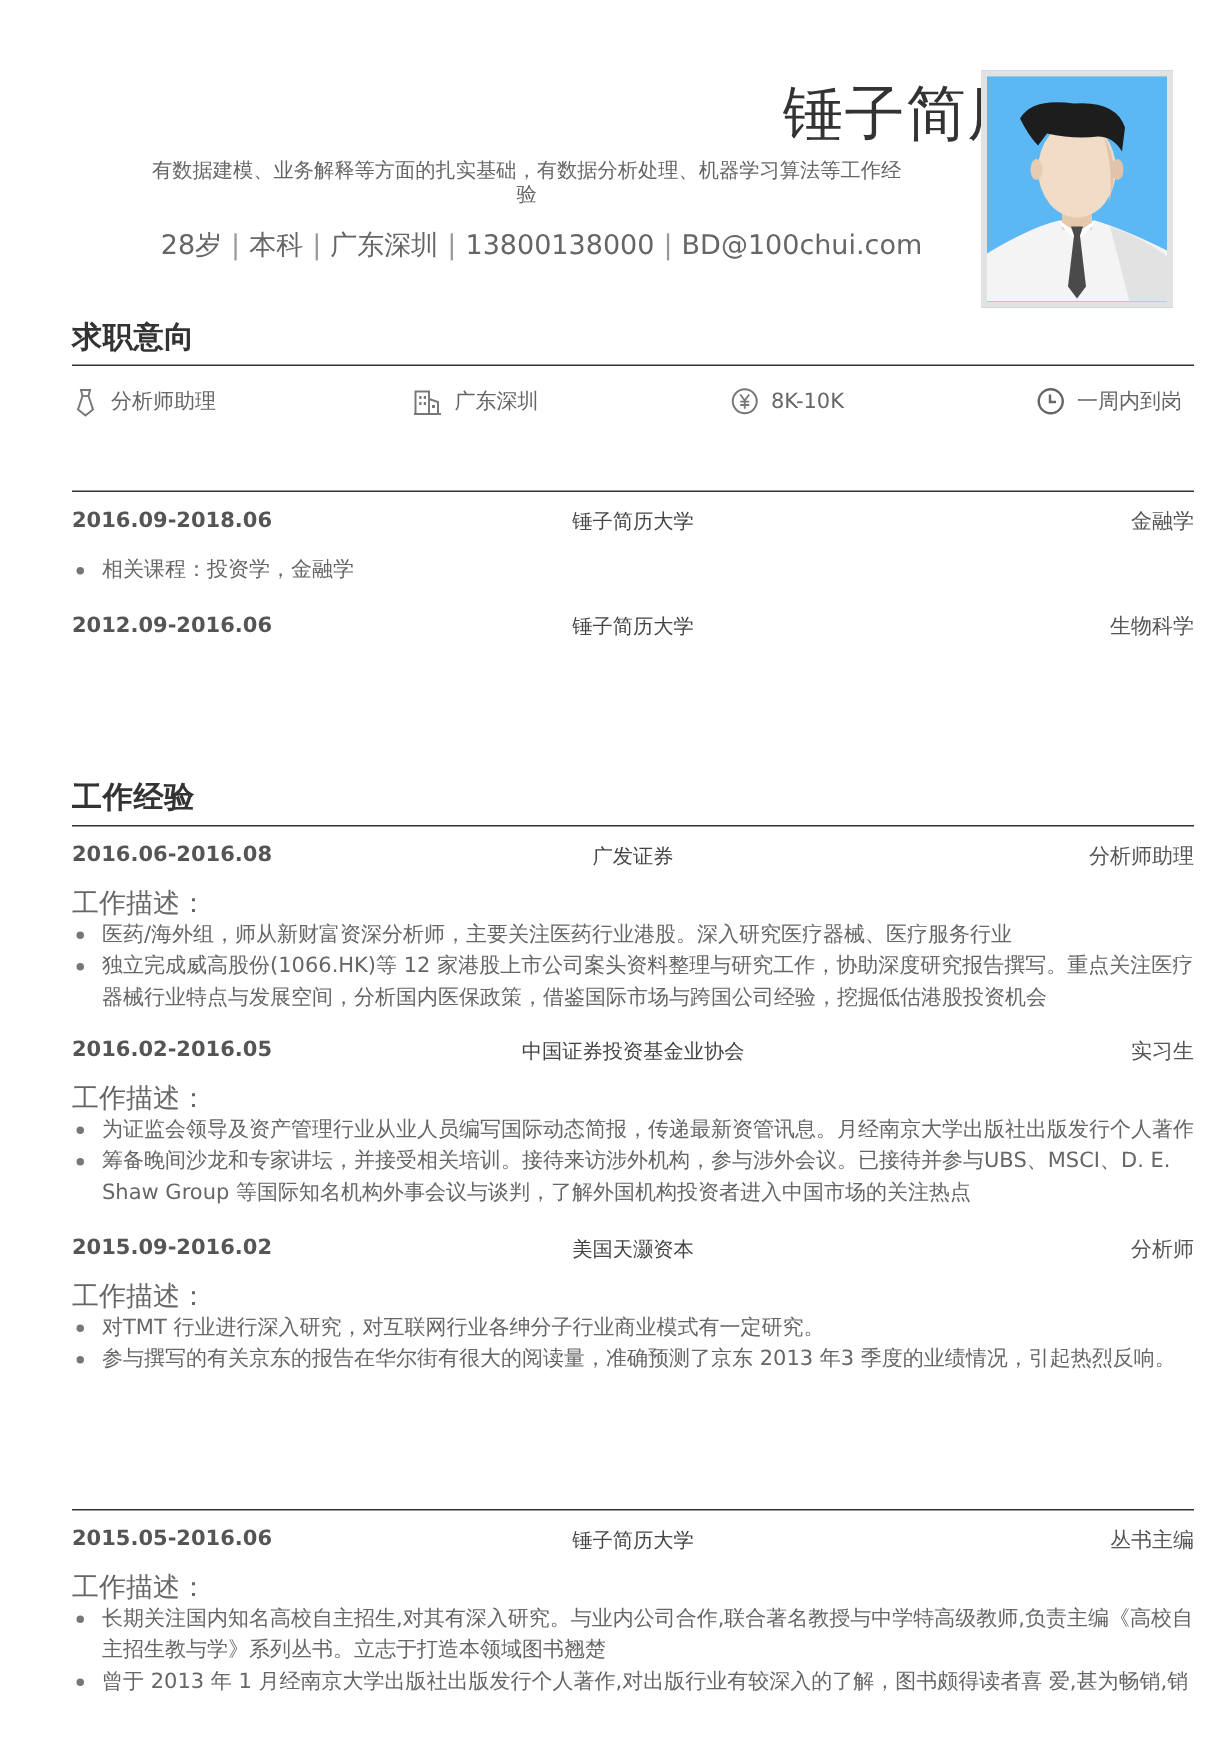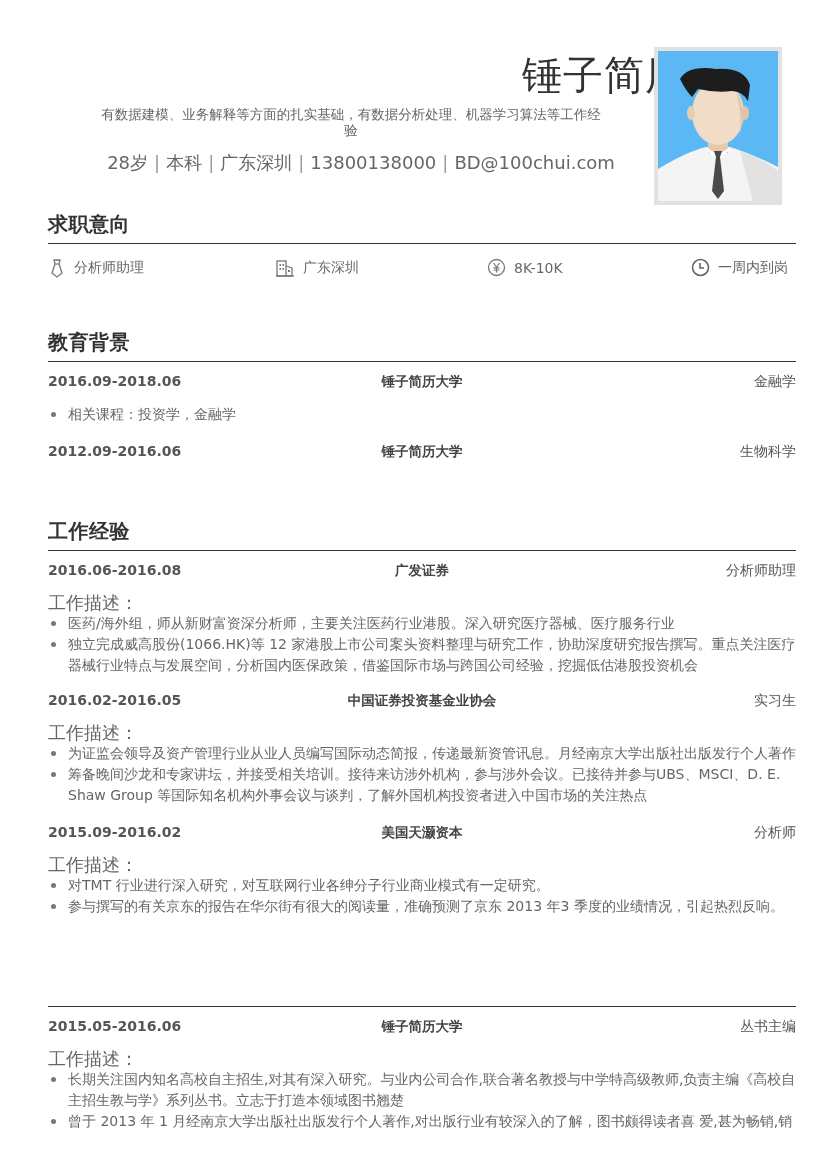--- a/index.html
+++ b/index.html
@@ -17,21 +17,21 @@
   .section { position: absolute; left: 0; width: 748px; margin-left: 12px; }
   .sec-title { font-size: 20px; font-weight: 700; color: #333; height: 34px; line-height: 34px; letter-spacing: 0.5px; }
   .sec-line { border-top: 1.5px solid #333; margin-top: 2px; }
 
   .intent-row { position: relative; height: 40px; }
   .intent-item { position: absolute; top: 14px; display: flex; align-items: center; font-size: 14px; color: #666; }
   .intent-item svg { margin-right: 8px; }
 
   .row { position: relative; height: 22px; font-size: 14px; }
   .row .date { position: absolute; left: 0; font-weight: 700; color: #555; }
-  .row .org { position: absolute; left: 0; width: 748px; text-align: center; font-weight: 700; color: #444; font-size: 13.5px; }
+  .row .org { position: absolute; left: 0; width: 748px; text-align: center; font-weight: 400; color: #444; font-size: 13.5px; }
   .row .role { position: absolute; right: 0; color: #555; }
 
   .desc-label { font-size: 18px; color: #666; line-height: 21px; }
   ul.bullets { list-style: none; }
   ul.bullets li { position: relative; padding-left: 20px; font-size: 14px; color: #666; line-height: 21px; }
   ul.bullets li::before { content: ""; position: absolute; left: 3px; top: 8px; width: 5px; height: 5px; border-radius: 50%; background: #777; }
 </style>
 </head>
 <body>
 
@@ -95,21 +95,20 @@
         <svg width="19" height="19" viewBox="0 0 19 19">
             <circle cx="9.5" cy="9.5" r="8" fill="none" stroke="#666" stroke-width="1.6"></circle>
             <path d="M9 5 L9 10 L13 10" fill="none" stroke="#666" stroke-width="1.6"></path>
           </svg>
         <span>一周内到岗</span>
       </div>
     </div>
   </div>
 
   <div class="section" style="top:325px;">
-    <div class="sec-title">教育背景</div>
     <div class="sec-line"></div>
     <div style="height:11px;"></div>
     <div class="row">
       <span class="date">2016.09-2018.06</span>
       <span class="org">锤子简历大学</span>
       <span class="role">金融学</span>
     </div>
     <ul class="bullets" style="margin-top:9px;">
       <li>相关课程：投资学，金融学</li>
     </ul>

